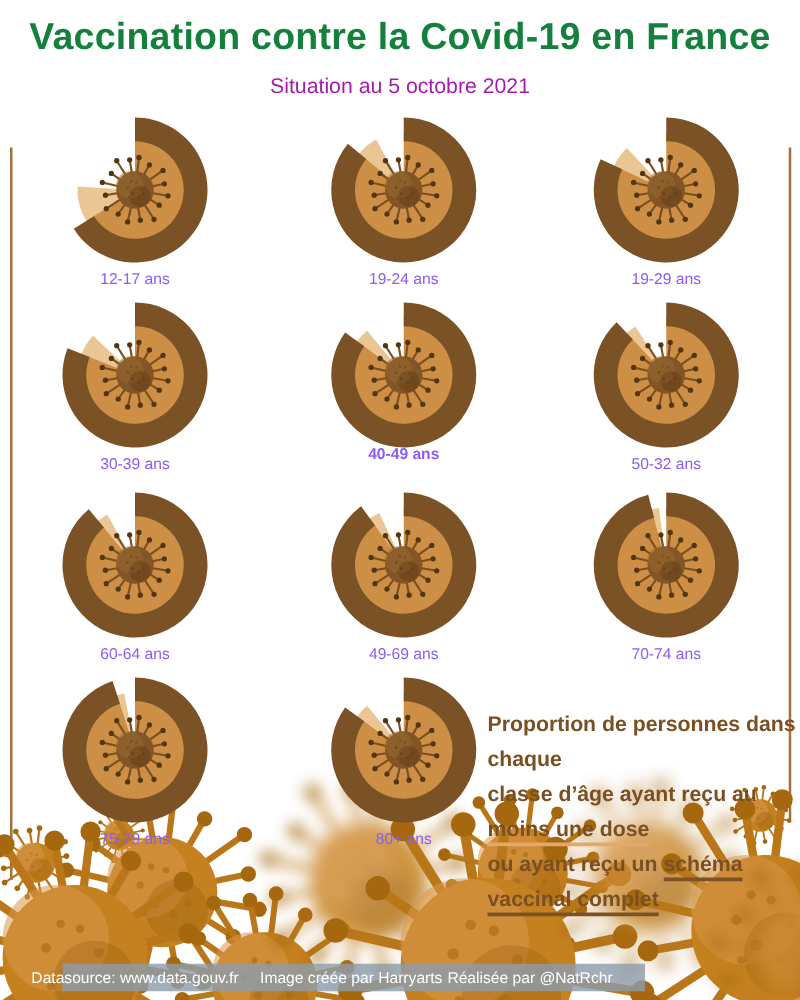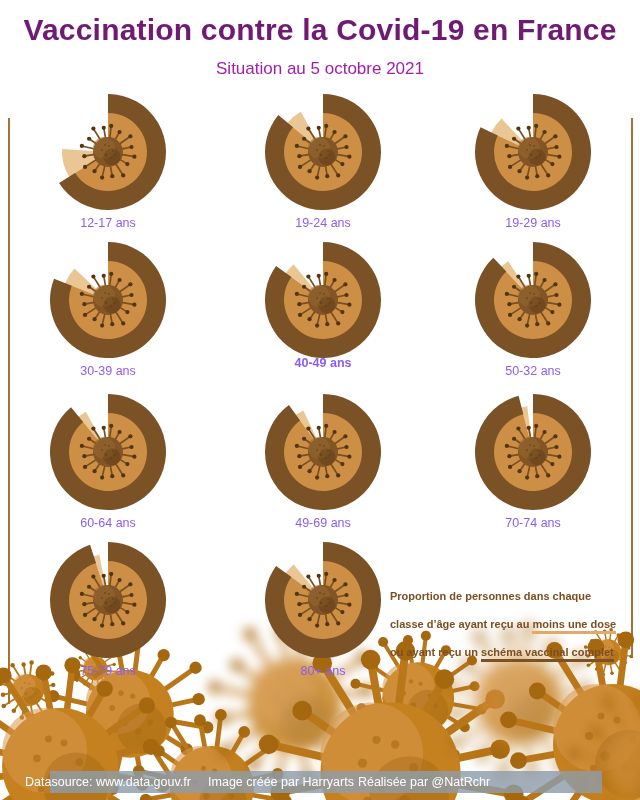--- a/index.html
+++ b/index.html
@@ -4,52 +4,52 @@
 <style>
   html,body{margin:0;padding:0;background:#e8e8e8;}
   .page{
     position:relative;width:640px;height:800px;margin:0 auto;
     background:#ffffff;overflow:hidden;
     font-family:"Liberation Sans", sans-serif;
   }
   .title{
     position:absolute;top:13px;left:0;width:100%;
     text-align:center;font-size:30px;font-weight:bold;
-    color:#701a75;letter-spacing:0.2px;
+    color:#15803d;letter-spacing:0.2px;
   }
   .subtitle{
     position:absolute;top:59px;left:0;width:100%;
     text-align:center;font-size:17px;color:#a21caf;
   }
   .vline{position:absolute;width:2px;background:#a5713a;}
   .vline.left{left:8px;top:118px;height:586px;}
   .vline.right{right:7px;top:118px;height:540px;}
 
   #charts{position:absolute;left:0;top:0;width:640px;height:800px;z-index:2;}
   .donut-cell{position:absolute;width:120px;height:120px;}
   .age-label{
     position:absolute;width:140px;text-align:center;
     font-size:12.5px;color:#8b5cf6;
   }
 
   .legend{
     position:absolute;left:390px;top:566px;width:250px;z-index:3;
-    font-size:11px;font-weight:bold;color:#7a4f22;line-height:28px;margin-top:16px;
+    font-size:17px;font-weight:bold;color:#7a4f22;line-height:28px;
   }
   .legend .u-light{border-bottom:3px solid #e3a96a;padding-bottom:1px;}
   .legend .u-dark{border-bottom:3px solid #7a5226;padding-bottom:1px;}
 
   .virus-scene{
     position:absolute;left:0;top:628px;width:640px;height:172px;
     z-index:1;overflow:visible;
   }
   .scene-virus{position:absolute;}
 
   .footer-bar{
-    position:absolute;left:50px;top:771px;width:552px;height:22px;
+    position:absolute;left:50px;top:771px;width:466px;height:22px;
     background:rgba(142,156,170,0.82);z-index:5;
   }
   .footer-bar span{
     position:absolute;top:0;line-height:22px;transform:translateX(-50%);
     font-size:12.5px;color:#ffffff;white-space:nowrap;
   }
   .ft-1{left:58px;} .ft-2{left:231px;} .ft-3{left:374px;}
 </style>
 </head>
 <body>

